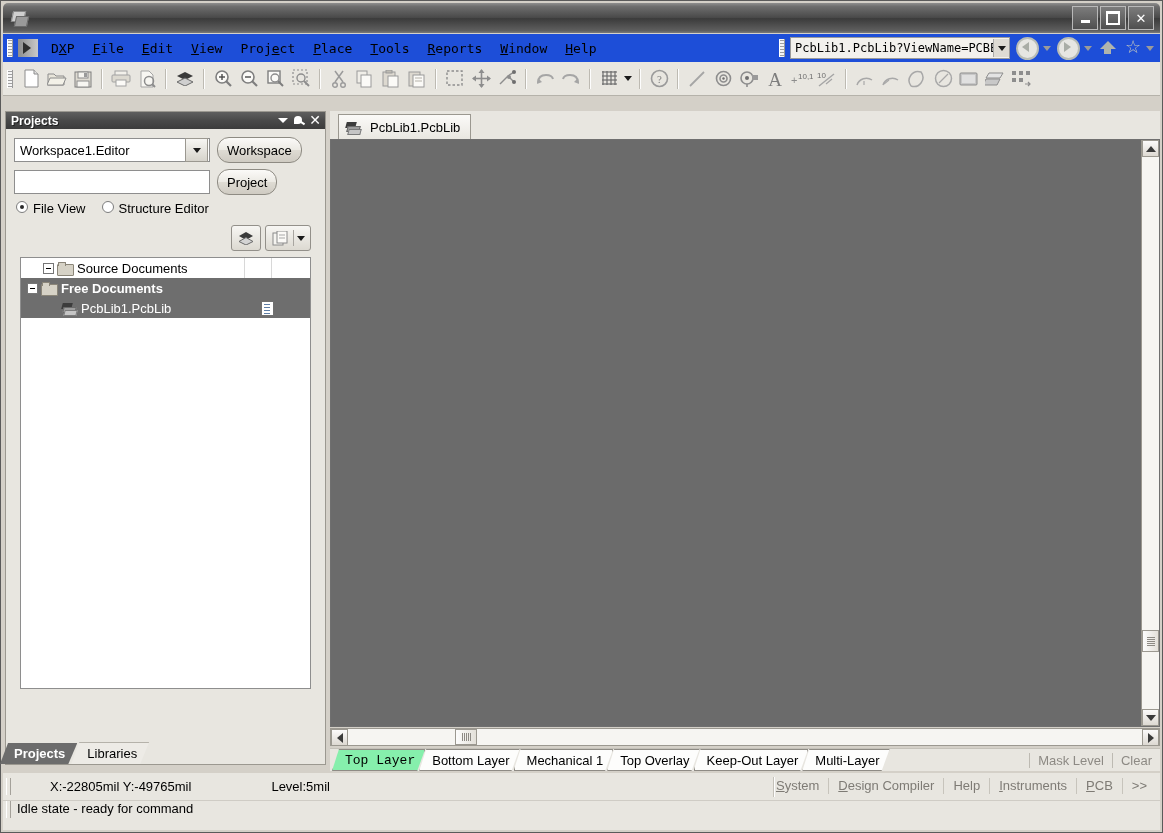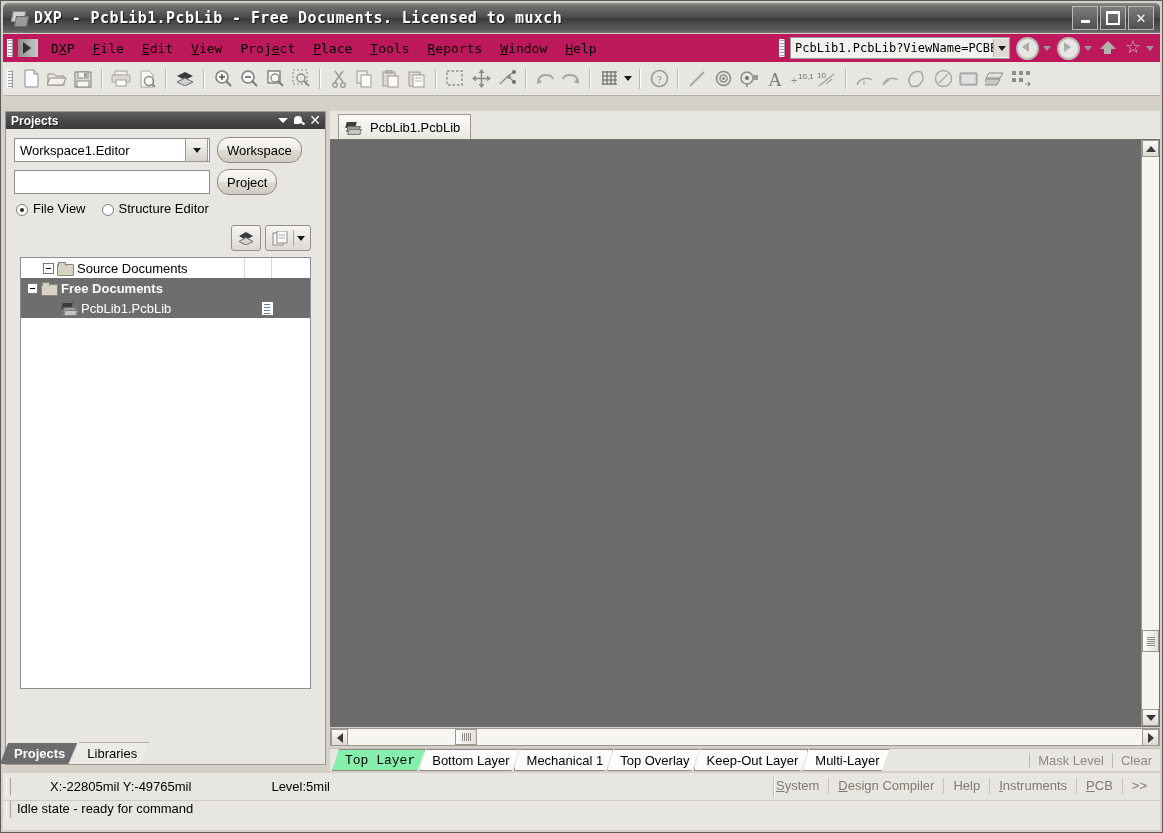--- a/index.html
+++ b/index.html
@@ -62,21 +62,21 @@
     display: flex; align-items: center; justify-content: center;
     font-family: "DejaVu Sans", sans-serif;
   }
   .win-btn .minbox { width: 9px; height: 3px; background: #fff; margin-top: 7px; }
   .win-btn .maxbox { width: 10px; height: 9px; border: 2px solid #fff; border-top-width: 3px; }
 
   
   .menubar {
     position: absolute; left: 2px; top: 33px;
     width: 1157px; height: 28px;
-    background: #be185d;
+    background: #1d4ed8;
     display: flex; align-items: center;
   }
   .grip {
     width: 4px; height: 18px; margin: 0 5px 0 4px;
     background:
       repeating-linear-gradient(to bottom, #f6f6f6 0 1px, #a0a0a0 1px 2px, #f6f6f6 2px 3px);
     border-left: 1px solid #fff; border-right: 1px solid #9a9a9a;
     flex: none;
   }
   .dxp-badge {
@@ -233,21 +233,21 @@
   }
   .pbtn {
     height: 26px; padding: 0 9px; margin-left: 7px;
     background: linear-gradient(to bottom, #fbfaf8 0%, #eceae4 48%, #dedbd3 52%, #cfcbc2 100%);
     border: 1px solid #8e8b83; border-radius: 12px;
     display: flex; align-items: center; justify-content: center;
     font-size: 13px; color: #000; white-space: nowrap;
     box-sizing: border-box;
   }
   .radios { display: flex; align-items: center; margin: 5px 0 9px 2px; }
-  .radio { display: flex; align-items: flex-end; margin-right: 16px; }
+  .radio { display: flex; align-items: flex-start; margin-right: 16px; }
   .radio-c {
     width: 12px; height: 12px; border-radius: 50%;
     border: 1px solid #7d7d7d; background: #fff; margin-right: 5px;
     position: relative; box-sizing: border-box;
   }
   .radio-c.on::after {
     content: ""; position: absolute; left: 3px; top: 3px;
     width: 4px; height: 4px; border-radius: 50%; background: #2a2a2a;
   }
   .radio-lbl { font-size: 13px; color: #000; white-space: nowrap; }
@@ -453,21 +453,20 @@
 </head>
 <body>
 
 <div class="app">
 
   <div class="titlebar">
     <div class="title-icon">
       <div class="b1"></div>
         <div class="b2"></div>
     </div>
-    <div class="title-text">DXP - PcbLib1.PcbLib - Free Documents. Licensed to muxch</div>
     <div class="win-buttons">
       <div class="win-btn">
           <div class="minbox"></div>
         </div>
       <div class="win-btn">
           <div class="maxbox"></div>
         </div>
       <div class="win-btn">✕</div>
     </div>
   </div>

